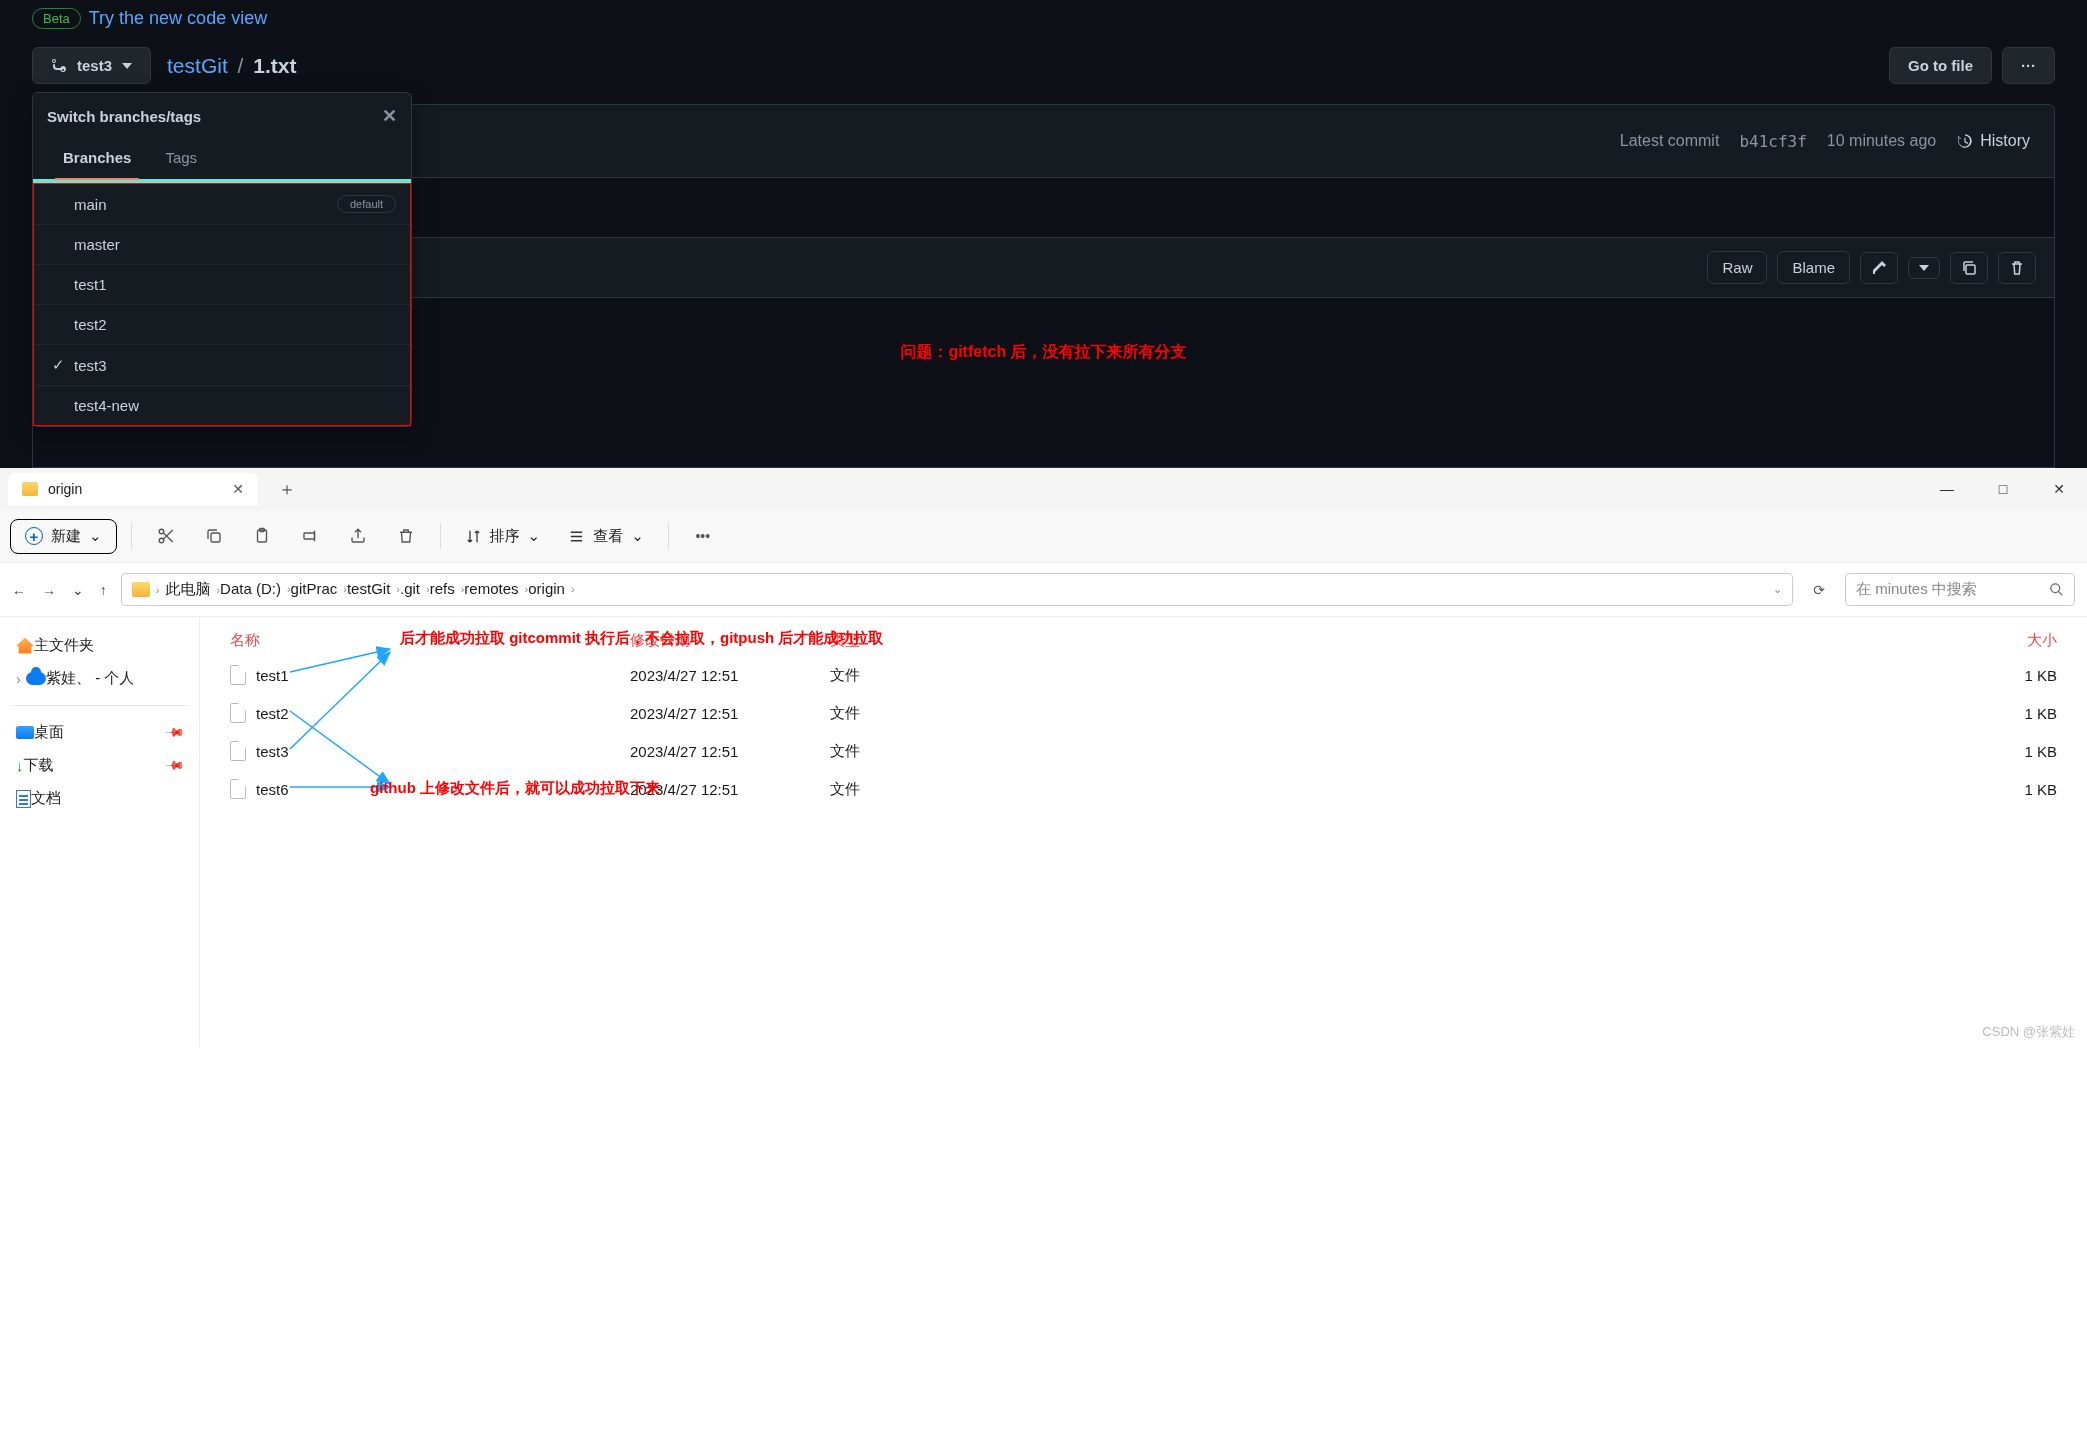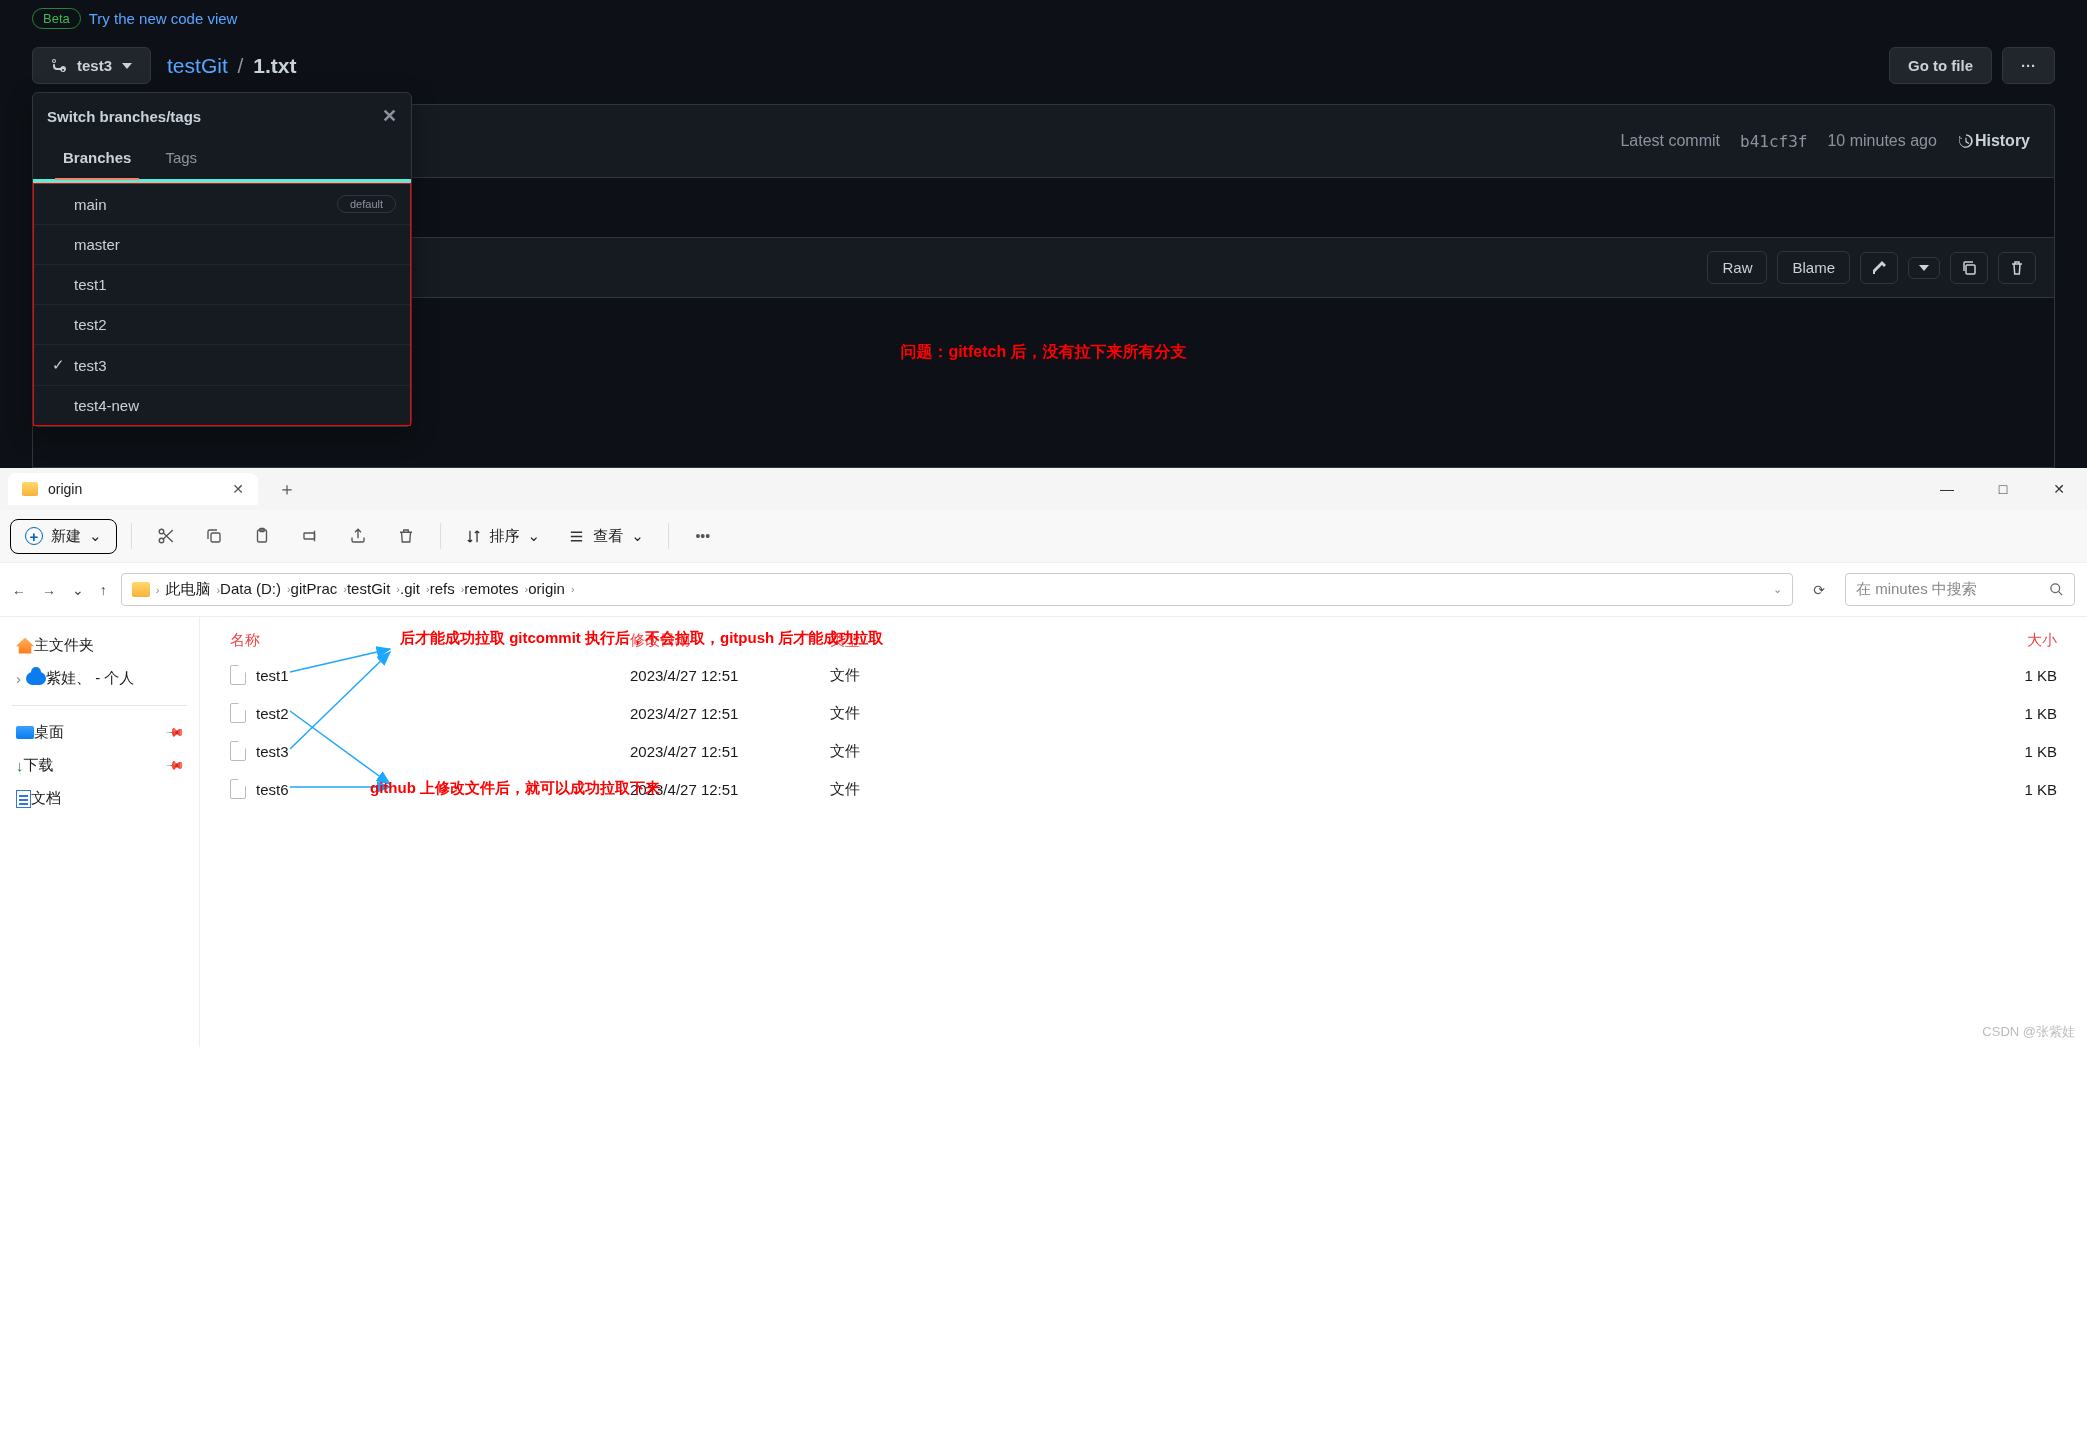--- a/index.html
+++ b/index.html
@@ -2,21 +2,21 @@
 <html><head>
 <meta charset="utf-8">
 <style>
 * { margin: 0; padding: 0; box-sizing: border-box; }
 body { font-family: -apple-system, BlinkMacSystemFont, "Segoe UI", Helvetica, Arial, sans-serif; font-size: 14px; }
 
 
 .gh { background: #0d1117; color: #c9d1d9; padding: 8px 32px 0 32px; position: relative; }
 .gh-beta { display: inline-flex; align-items: center; gap: 8px; margin-bottom: 18px; }
 .gh-beta-pill { border: 1px solid #238636; color: #3fb950; border-radius: 24px; padding: 2px 10px; font-size: 13px; }
-.gh-beta-link { color: #58a6ff; font-size: 15px; }
+.gh-beta-link { color: #58a6ff; font-size: 18px; }
 .gh-top { display: flex; align-items: center; gap: 16px; }
 .gh-branch-btn { display: inline-flex; align-items: center; gap: 10px; background: #21262d; border: 1px solid #30363d; border-radius: 6px; padding: 9px 18px; color: #c9d1d9; font-size: 15px; font-weight: 600; }
 .gh-crumbs { font-size: 21px; }
 .gh-crumbs .repo { color: #58a6ff; }
 .gh-crumbs .sep { color: #8b949e; padding: 0 4px; }
 .gh-crumbs .file { color: #c9d1d9; font-weight: 600; }
 .gh-right-btns { margin-left: auto; display: flex; gap: 10px; }
 .gh-btn { background: #21262d; border: 1px solid #30363d; border-radius: 6px; padding: 9px 18px; color: #c9d1d9; font-size: 15px; font-weight: 600; display: inline-flex; align-items: center; gap: 6px; }
 
 
@@ -29,21 +29,21 @@
 .gh-pop-tab.active { color: #c9d1d9; font-weight: 600; border-bottom: 2px solid #f78166; margin-bottom: -1px; }
 .gh-pop-list { border: 1px solid #ff0000; border-top: 1px solid #ff0000; }
 .gh-pop-item { display: flex; align-items: center; padding: 11px 14px 11px 18px; border-top: 1px solid #21262d; color: #c9d1d9; font-size: 15px; position: relative; }
 .gh-pop-item:first-child { border-top: none; }
 .gh-pop-item .chk { width: 22px; display: inline-block; }
 .gh-pop-item .def { margin-left: auto; border: 1px solid #30363d; border-radius: 24px; padding: 2px 12px; font-size: 11px; color: #8b949e; }
 
 
 .gh-file-strip { margin-top: 20px; background: #161b22; border: 1px solid #30363d; border-radius: 6px 6px 0 0; height: 74px; display: flex; align-items: center; justify-content: flex-end; padding: 0 24px; gap: 20px; color: #8b949e; font-size: 16px; }
 .gh-file-strip .hash { font-family: ui-monospace, monospace; }
-.gh-file-strip .hist { display: inline-flex; align-items: center; color: #c9d1d9; font-weight: 700; }
+.gh-file-strip .hist { display: inline-flex; align-items: center; gap: 6px; color: #c9d1d9; font-weight: 400; }
 .gh-file-body { background: #0d1117; border: 1px solid #30363d; border-top: none; height: 60px; }
 .gh-file-tools { background: #161b22; border: 1px solid #30363d; border-top: none; height: 60px; display: flex; align-items: center; justify-content: flex-end; padding: 0 18px; gap: 10px; }
 .gh-tool { border: 1px solid #30363d; border-radius: 6px; padding: 7px 14px; color: #c9d1d9; font-size: 15px; display: inline-flex; align-items: center; }
 .gh-tool.icon { padding: 7px 10px; }
 .gh-code-area { background: #0d1117; border: 1px solid #30363d; border-top: none; height: 170px; position: relative; }
 .gh-annot { position: absolute; left: 50%; transform: translateX(-50%); top: 44px; color: #ff0000; font-weight: 700; font-size: 16px; font-family: "Microsoft YaHei", sans-serif; }
 
 
 .win { background: #f5f5f5; font-family: "Segoe UI", "Microsoft YaHei", sans-serif; color: #1a1a1a; }
 .win-tabs { display: flex; align-items: center; background: #f5f5f5; height: 42px; }

